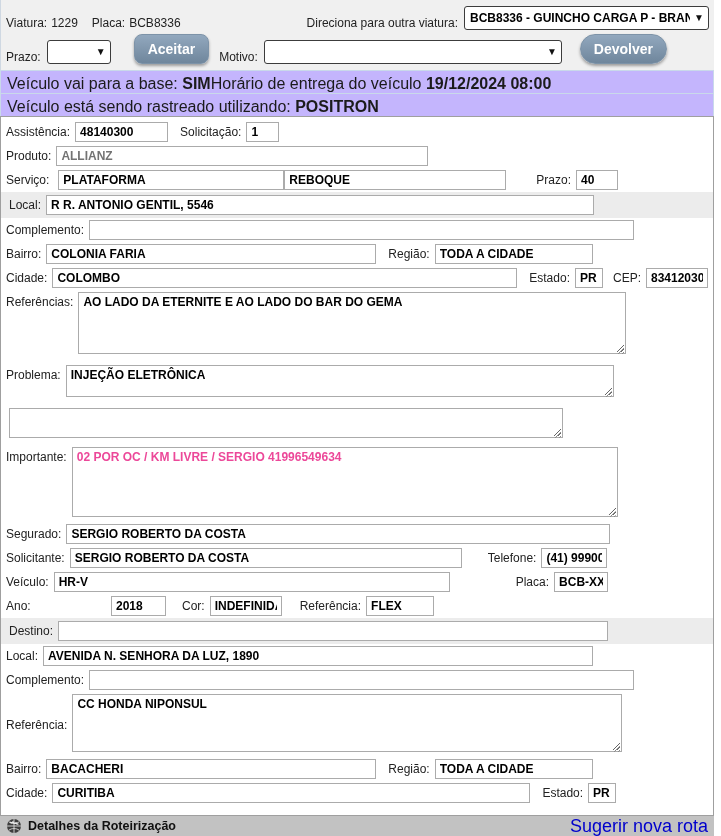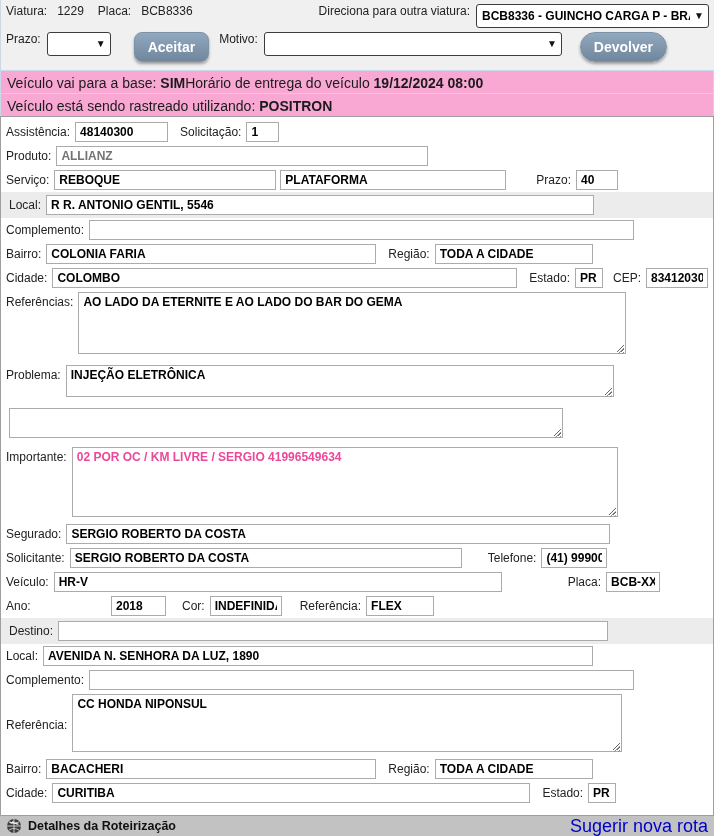--- a/index.html
+++ b/index.html
@@ -3,42 +3,42 @@
 <meta charset="utf-8">
 <style>
   * { margin:0; padding:0; box-sizing:border-box; }
   html,body { background:#fff; }
   body { font-family:"Liberation Sans", sans-serif; font-size:12px; color:#222; }
   .page { position:relative; width:721px; height:836px; background:#fff; overflow:hidden;
           display:flex; flex-direction:column; }
 
   
   .topbar { background:#f0f0f0; width:714px; padding:4px 5px 6px 5px; border-left:1px solid #cfd8e2; }
-  .trow { display:flex; align-items:flex-start; }
+  .trow { display:flex; align-items:flex-end; }
   .trow1 { height:26px; }
   .trow2 { height:32px; margin-top:2px; }
   .lbl { color:#222; white-space:nowrap; }
-  .val { margin-left:10px; margin-right:14px; white-space:nowrap; }
+  .val { margin-left:4px; margin-right:14px; white-space:nowrap; }
 
   .selwrap { position:relative; display:inline-block; }
   .sel { appearance:none; -webkit-appearance:none; -moz-appearance:none;
          border:1px solid #3c3c3c; border-radius:3px; background:#fff;
          font-family:"Liberation Sans",sans-serif; font-size:12px; font-weight:bold;
          padding:2px 18px 2px 5px; height:24px; width:100%; }
   .chev { position:absolute; right:5px; top:50%; transform:translateY(-54%);
           font-size:10px; color:#111; pointer-events:none; }
 
   .btn { background:linear-gradient(#92a8be,#6f869c); border:1px solid #7d93a8;
          border-radius:8px; color:#fff; font-weight:bold; font-size:14px;
          font-family:"Liberation Sans",sans-serif; padding:5px 13px; height:30px;
          box-shadow:0 2px 3px rgba(0,0,0,.35); cursor:pointer; }
 
   
-  .infobar { background:#f9a8d4; border:1px solid #c9d9ea; border-bottom:none;
-             width:714px; padding:4px 6px; font-size:14px; color:#1b1b1b; height:23px; }
+  .infobar { background:#c4b5fd; border:1px solid #c9d9ea; border-bottom:none;
+             width:714px; padding:4px 6px; font-size:16px; color:#1b1b1b; height:23px; }
   .infobar:last-of-type { border-bottom:1px solid #c9d9ea; }
   .infobar b { font-weight:bold; }
 
   
   .formbox { width:714px; border:1px solid #9f9f9f; border-top:1px solid #9f9f9f;
              background:#fff; flex:1; overflow:hidden; padding-top:3px; }
   .frow { display:flex; align-items:center; padding:2px 5px; min-height:24px; }
   .frow.band { background:#ececec; padding:3px 8px; }
   .frow .lbl { margin-right:5px; }
   .inp { border:1px solid #ababab; background:#fff; height:20px; padding:1px 4px;
@@ -112,22 +112,22 @@
       <input class="inp" style="width: 33px;" value="1">
     </div>
 
     <div class="frow">
       <span class="lbl">Produto:</span>
       <input class="inp red" style="width: 372px;" value="ALLIANZ">
     </div>
 
     <div class="frow">
       <span class="lbl">Serviço:</span>
+      <input class="inp" style="width: 226px; margin-left: 4px;" value="PLATAFORMA">
       <input class="inp" style="width: 222px;" value="REBOQUE">
-      <input class="inp" style="width: 226px; margin-left: 4px;" value="PLATAFORMA">
       <span class="lbl" style="margin-left:30px;">Prazo:</span>
       <input class="inp" style="width: 42px;" value="40">
     </div>
 
     <div class="frow band">
       <span class="lbl">Local:</span>
       <input class="inp" style="width: 548px;" value="R R. ANTONIO GENTIL, 5546">
     </div>
 
     <div class="frow">
@@ -177,21 +177,21 @@
 
     <div class="frow">
       <span class="lbl">Solicitante:</span>
       <input class="inp" style="width: 392px;" value="SERGIO ROBERTO DA COSTA">
       <span class="lbl" style="margin-left:26px;">Telefone:</span>
       <input class="inp" style="width: 66px;" value="(41) 999009922">
     </div>
 
     <div class="frow">
       <span class="lbl">Veículo:</span>
-      <input class="inp" style="width: 448px;" value="HR-V">
+      <input class="inp" style="width: 396px;" value="HR-V">
       <span class="lbl" style="margin-left:66px;">Placa:</span>
       <input class="inp" style="width: 54px;" value="BCB-XXXX">
     </div>
 
     <div class="frow">
       <span class="lbl" style="width:100px;">Ano:</span>
       <input class="inp" style="width: 55px;" value="2018">
       <span class="lbl" style="margin-left:16px;">Cor:</span>
       <input class="inp" style="width: 72px;" value="INDEFINIDA">
       <span class="lbl" style="margin-left:18px;">Referência:</span>

